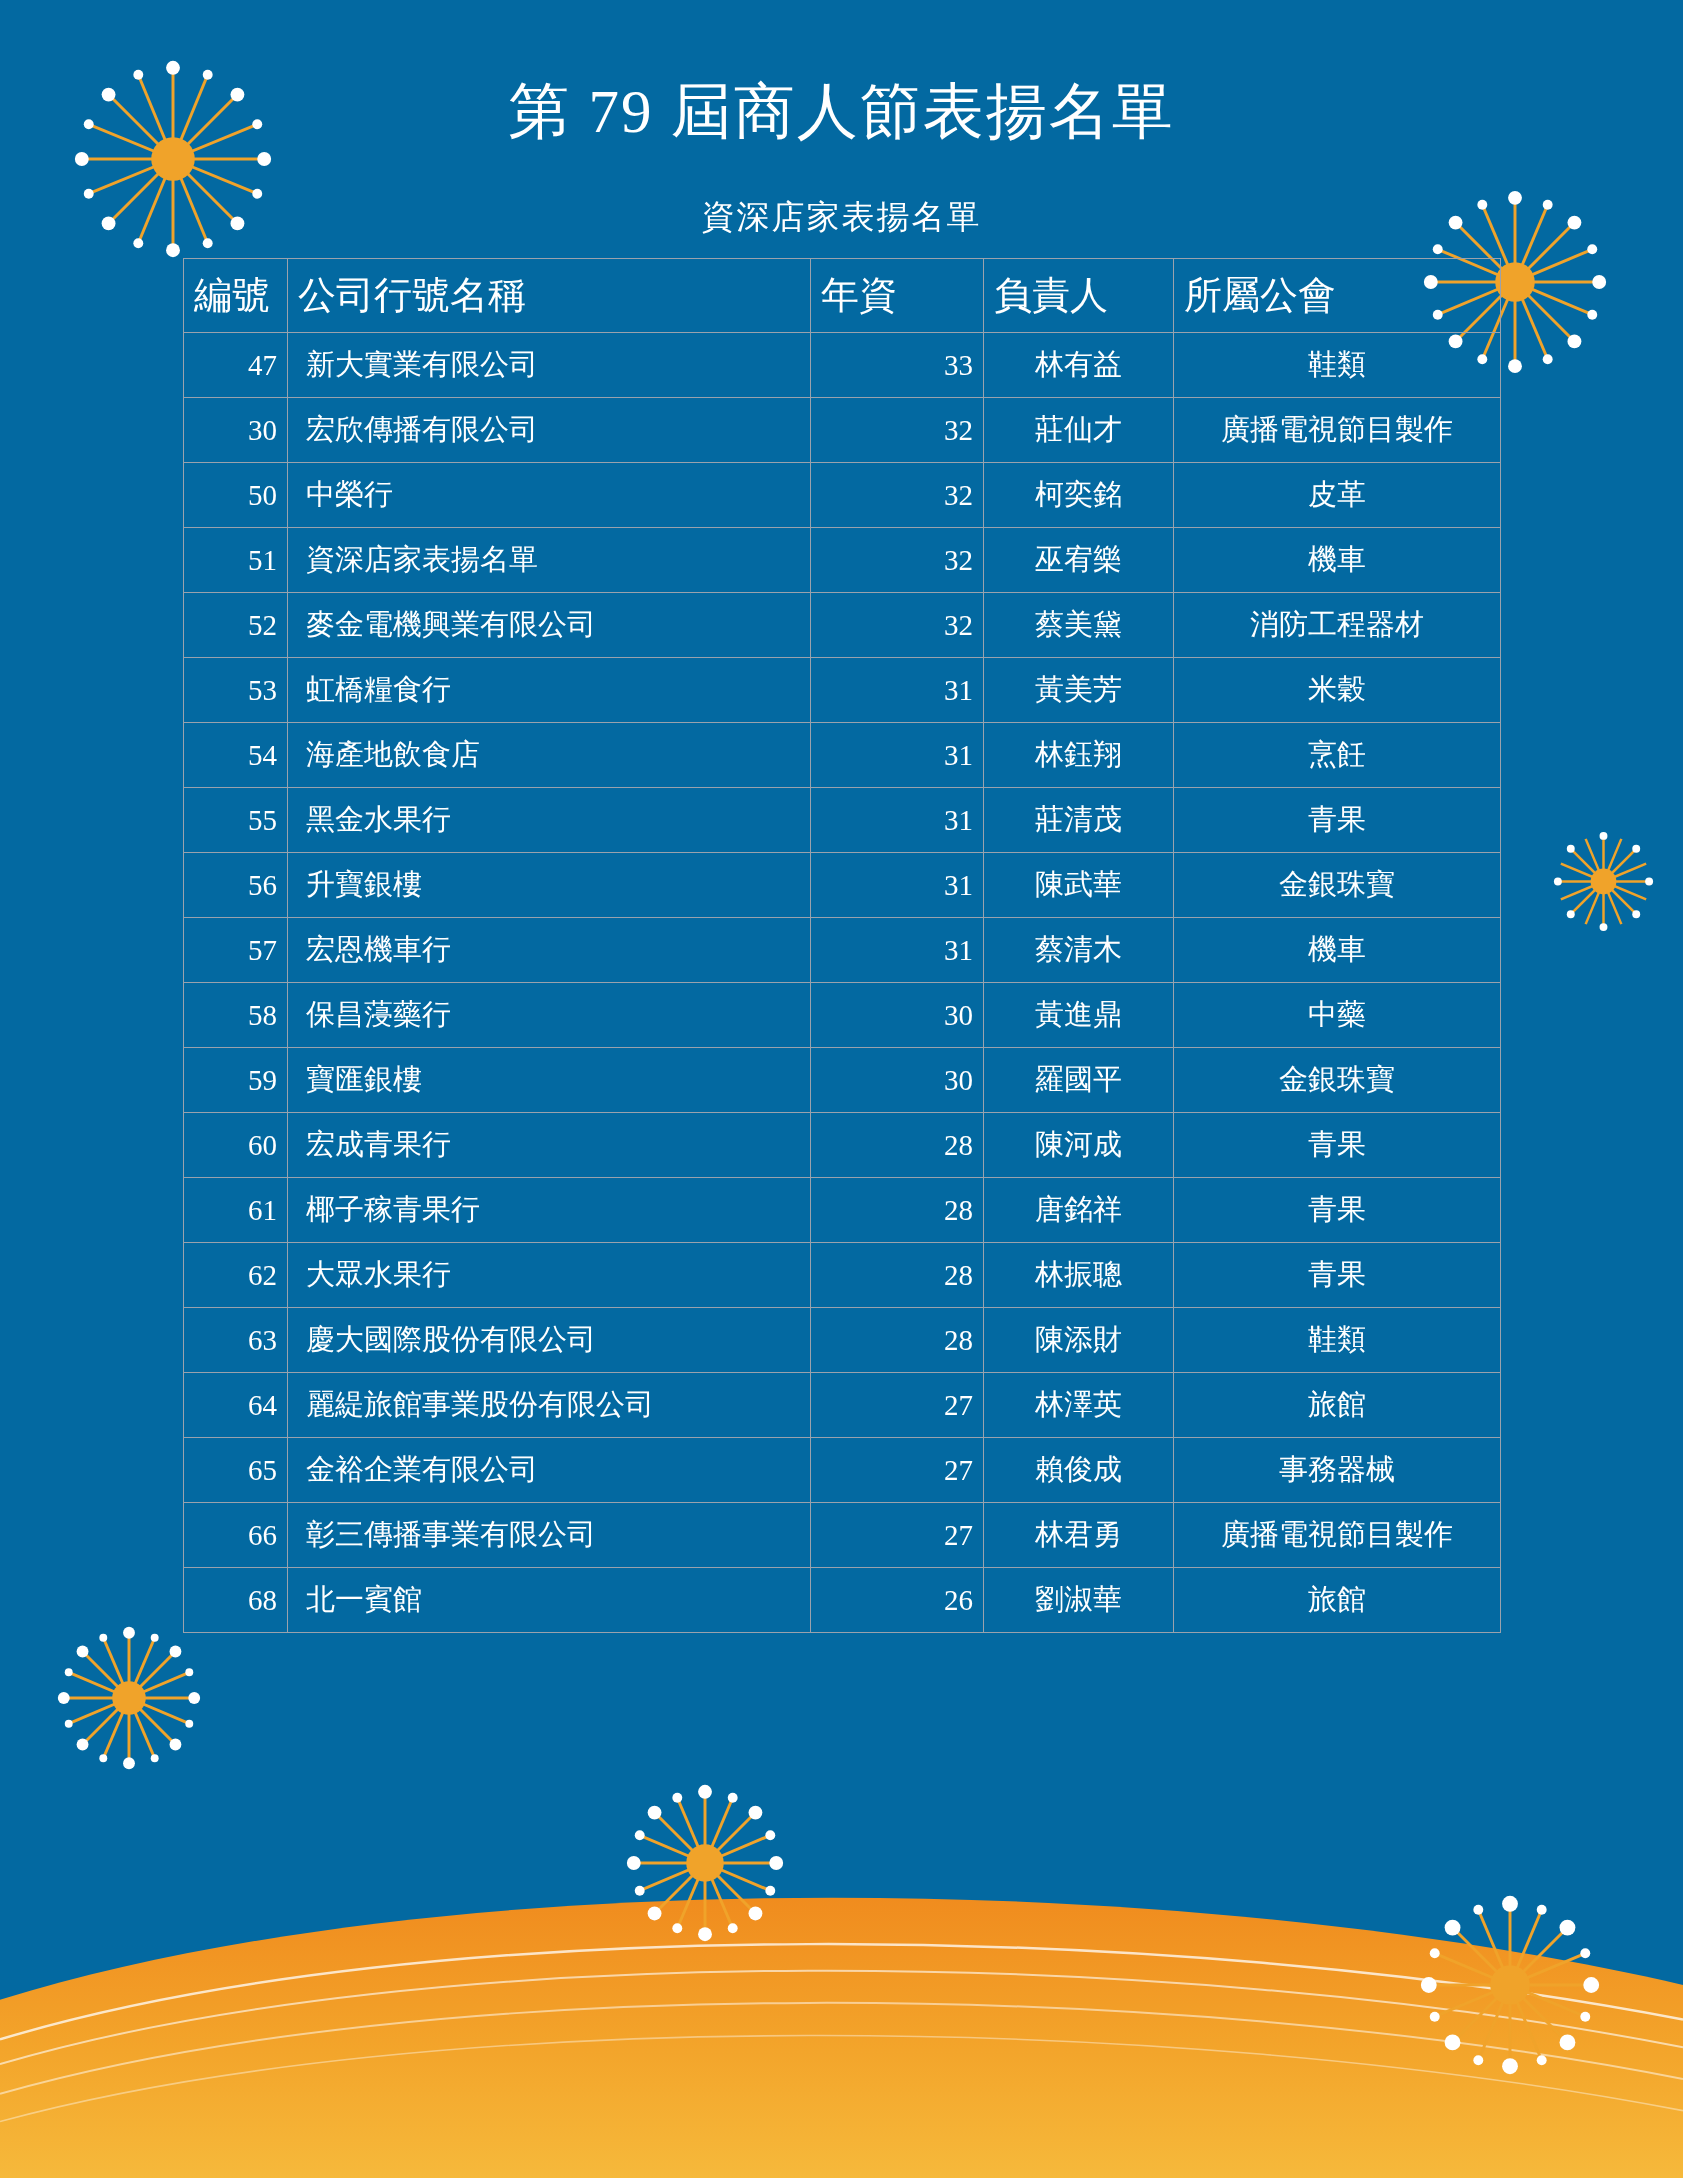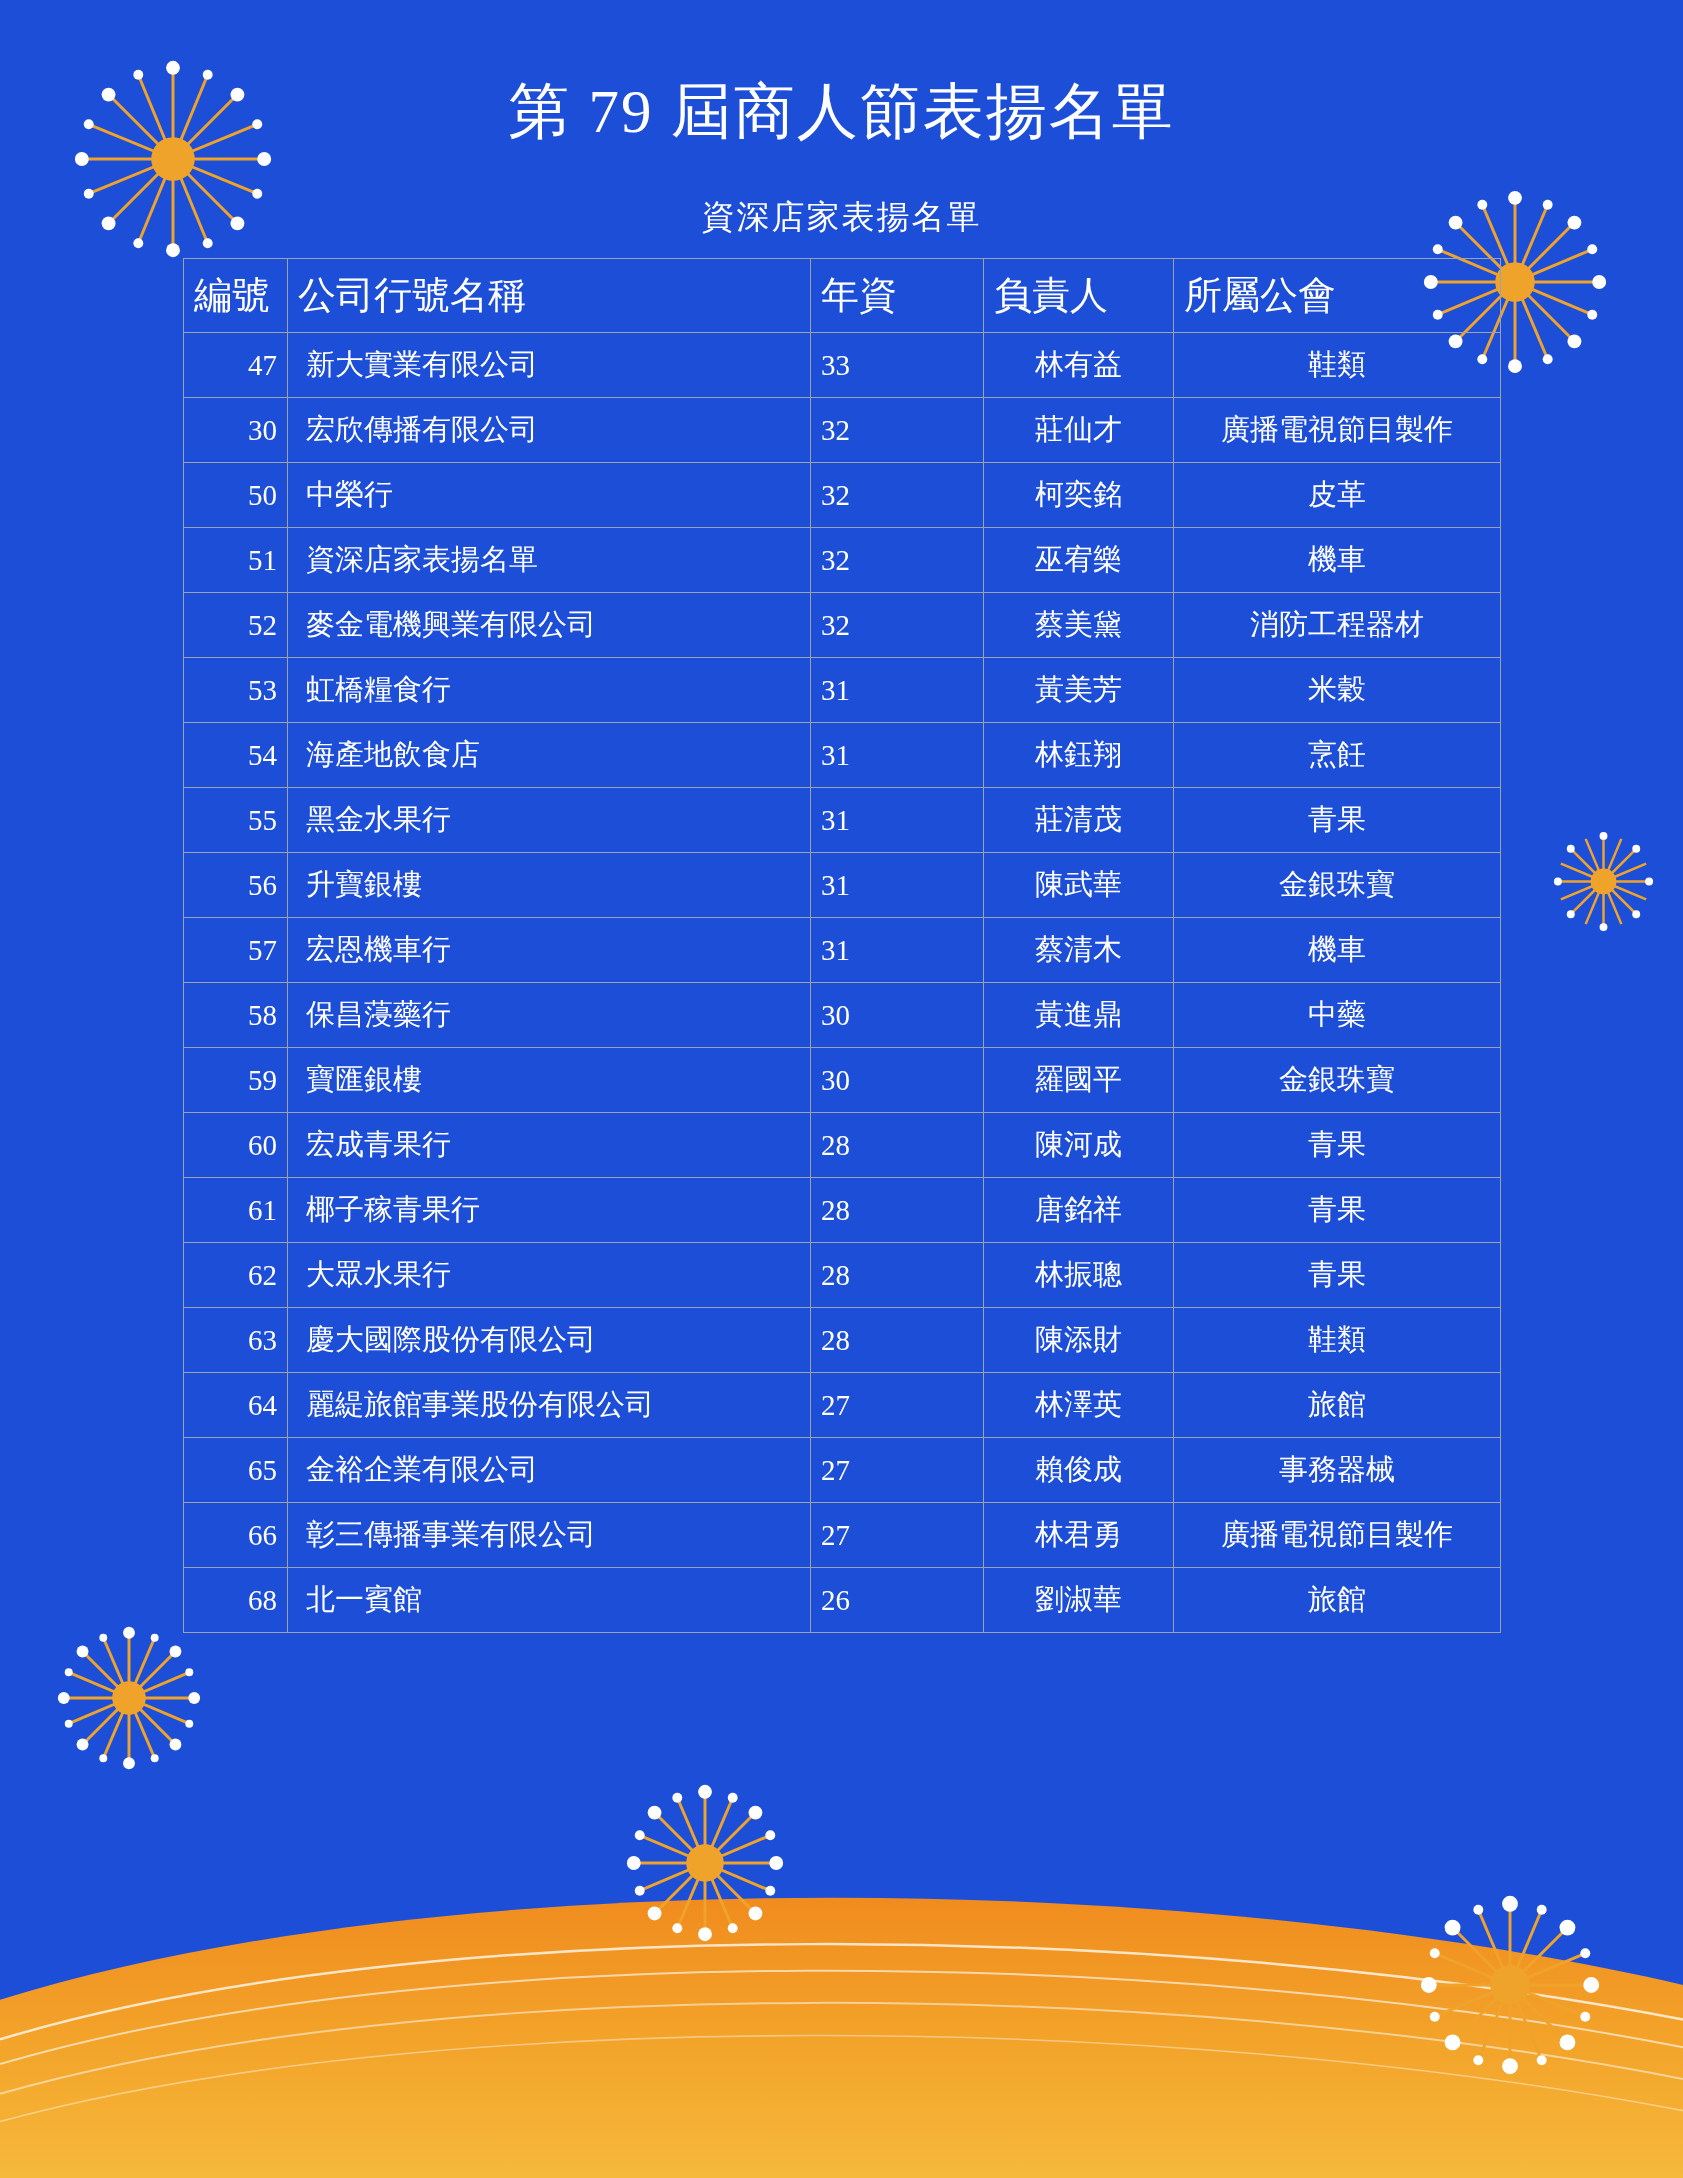--- a/index.html
+++ b/index.html
@@ -10,21 +10,21 @@
     width: 1683px;
     height: 2178px;
     background: #ffffff;
     font-family: "Liberation Sans", sans-serif;
     overflow: hidden;
   }
   .page {
     position: relative;
     width: 1683px;
     height: 2178px;
-    background: #1d4ed8;
+    background: #0369a1;
     overflow: hidden;
     box-sizing: border-box;
   }
   
   .fw {
     position: absolute;
     pointer-events: none;
   }
   .fw svg { display: block; }
 
@@ -90,21 +90,21 @@
     height: 74px;
   }
   col.c-id    { width: 104px; }
   col.c-name  { width: 523px; }
   col.c-years { width: 173px; }
   col.c-owner { width: 190px; }
   col.c-guild { width: 327px; }
 
   td.id    { text-align: right; }
   td.name  { text-align: left; padding-left: 18px; }
-  td.years { text-align: left; }
+  td.years { text-align: right; }
   td.owner { text-align: center; }
   td.guild { text-align: center; }
 </style>
 </head>
 <body>
 
 <div class="page">
 
   <div class="fw" style="left:54px; top:45px;">
     <svg width="238" height="228" viewBox="0 0 240 230">

